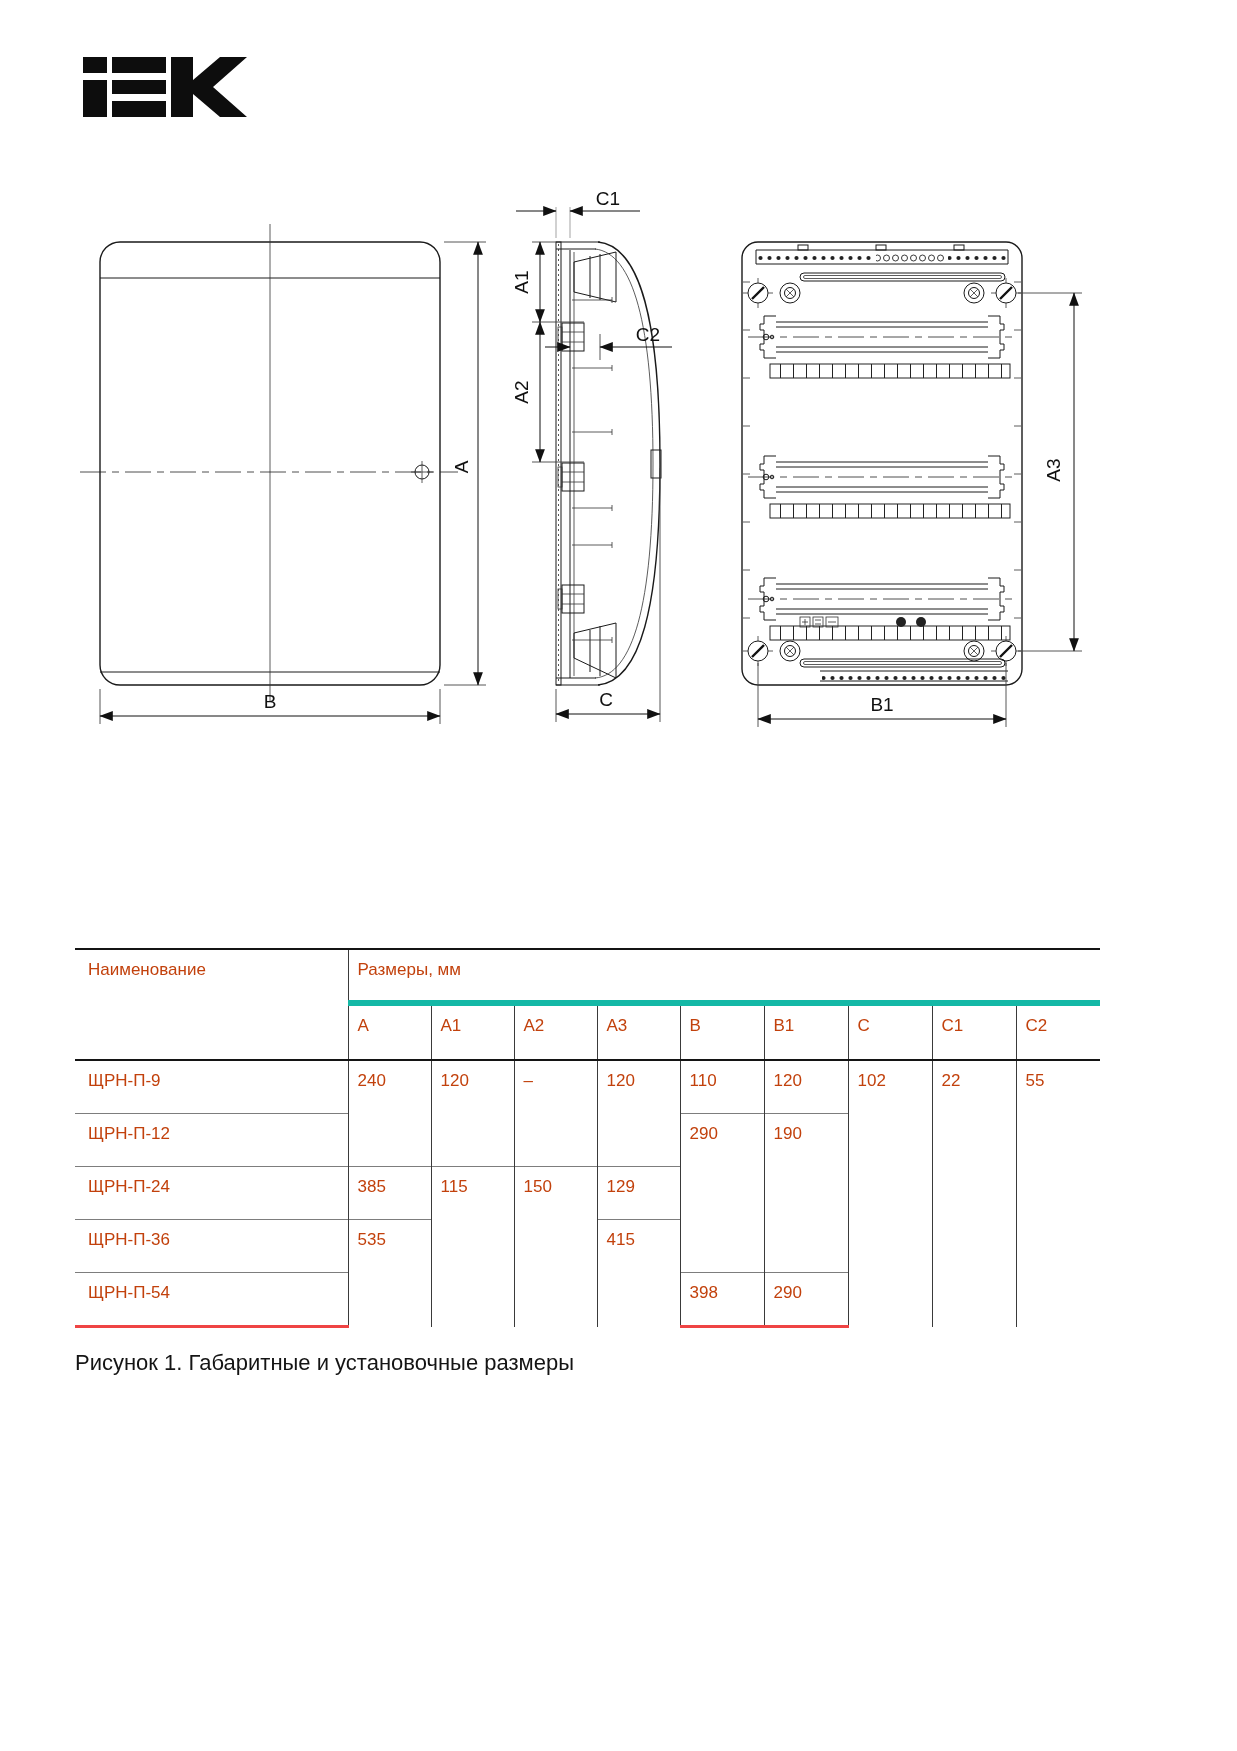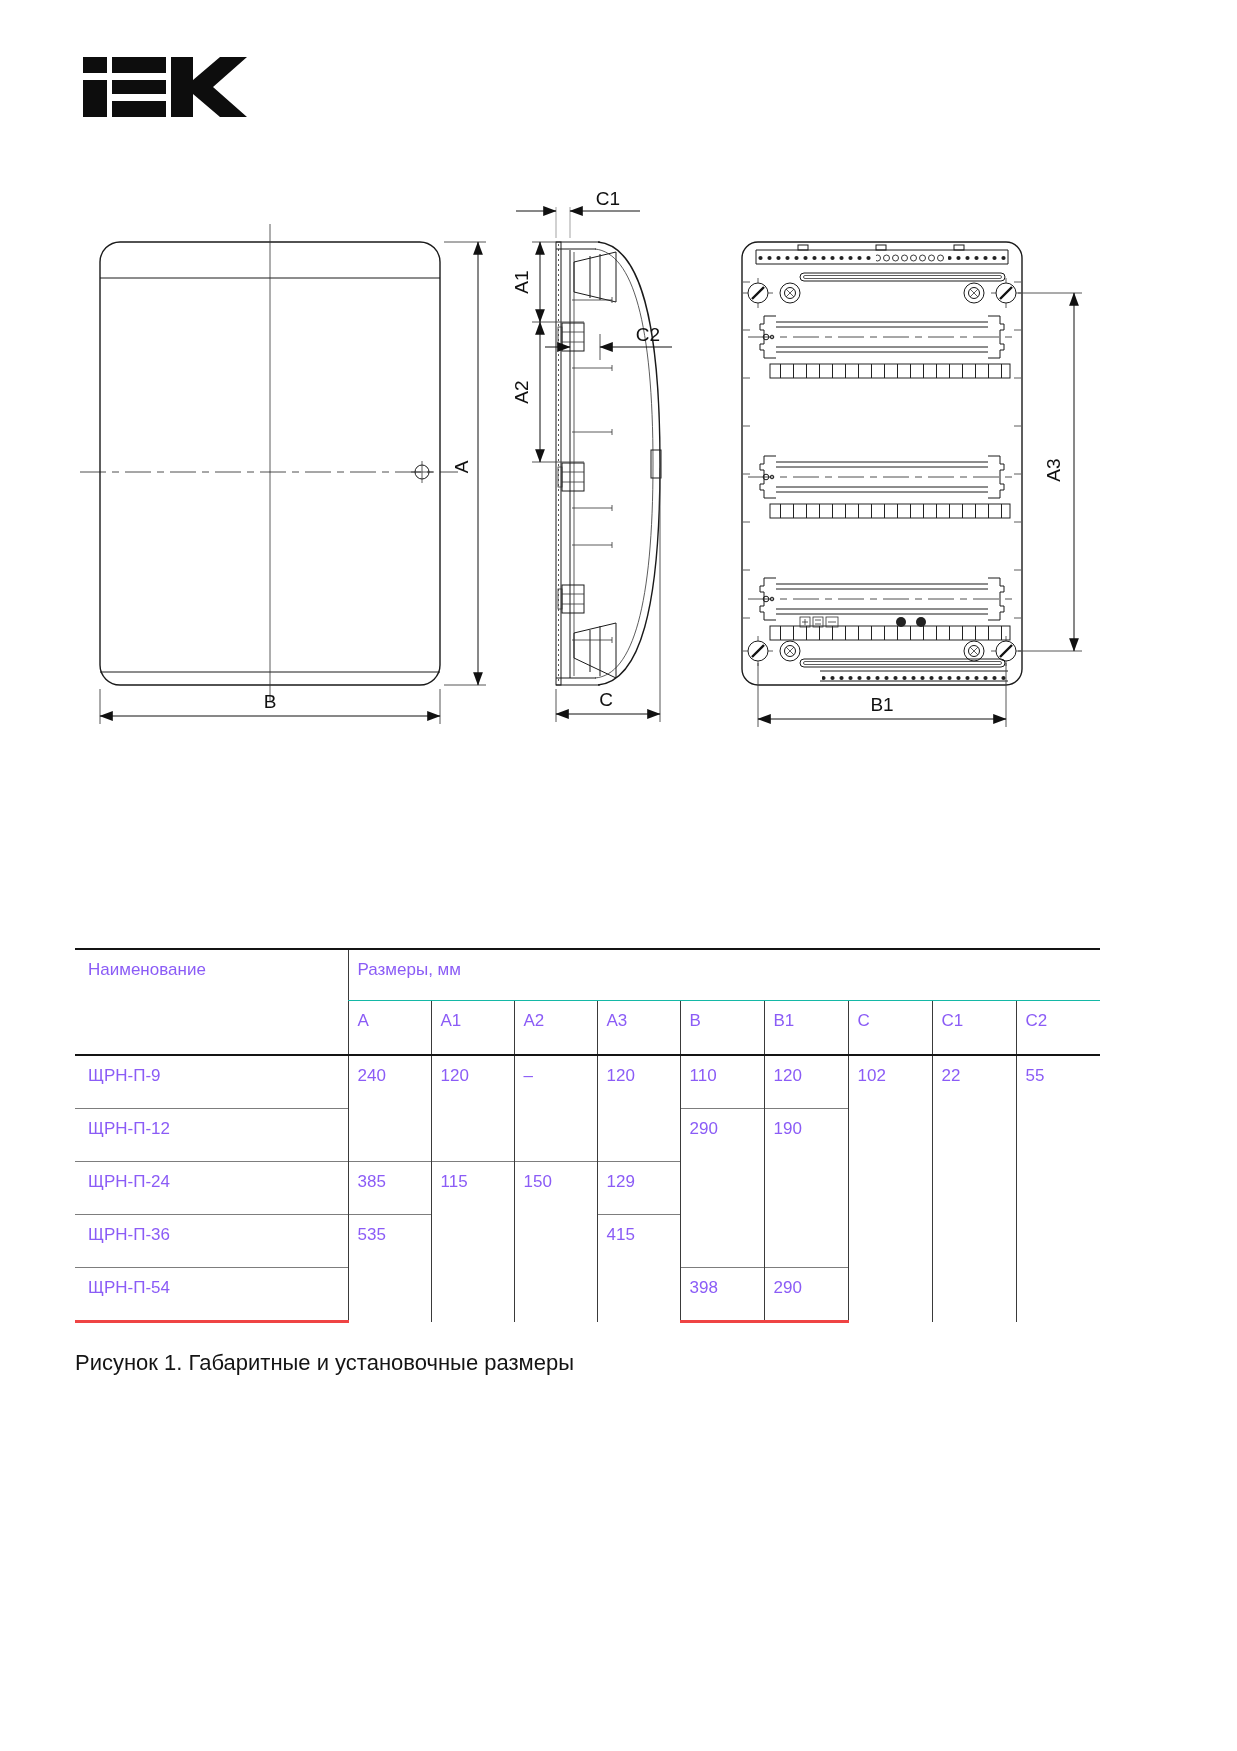--- a/index.html
+++ b/index.html
@@ -11,26 +11,26 @@
   .med{stroke:#1a1a1a;stroke-width:1.4;fill:none;}
   .hair{stroke:#333;stroke-width:0.8;fill:none;}
   .ext{stroke:#444;stroke-width:0.9;fill:none;}
   .extg{stroke:#999;stroke-width:0.9;fill:none;}
   .dimline{stroke:#111;stroke-width:1;fill:none;}
   .cline{stroke:#222;stroke-width:0.8;fill:none;stroke-dasharray:26 6 7 6;}
   .dimtxt{font-family:"Liberation Sans",sans-serif;font-size:19px;fill:#111;}
   .logo-shape{fill:#0d0d0d;}
 
   
-  #size-table{position:absolute;left:75px;top:948px;border-collapse:collapse;table-layout:fixed;width:1025px;font-size:17px;color:#8b5cf6;}
+  #size-table{position:absolute;left:75px;top:948px;border-collapse:collapse;table-layout:fixed;width:1025px;font-size:17px;color:#c2410c;}
   #size-table th,#size-table td{font-weight:normal;text-align:left;vertical-align:top;padding:10px 8px 0 9px;border-left:1px solid #3a3a3a;}
   #size-table .c-name{border-left:none;padding-left:13px;}
   #size-table tr.hr1 th{border-top:2px solid #141414;height:40px;}
   #size-table th.h-name{border-bottom:2px solid #141414;}
-  #size-table th.h-dims{border-bottom:1px solid #14b8a6;}
+  #size-table th.h-dims{border-bottom:6px solid #14b8a6;}
   #size-table tr.hr2 th{border-bottom:2px solid #141414;height:43px;}
   #size-table tr.data td{border-top:1px solid #7d7d7d;height:42px;}
   #size-table tr.last td{border-bottom:3px solid #ef4444;}
 
   #caption{position:absolute;left:75px;top:1350px;font-size:22px;color:#141414;}
 </style>
 </head>
 <body>
 
 <svg id="drawing-svg" width="1237" height="770" viewBox="0 0 1237 770">

